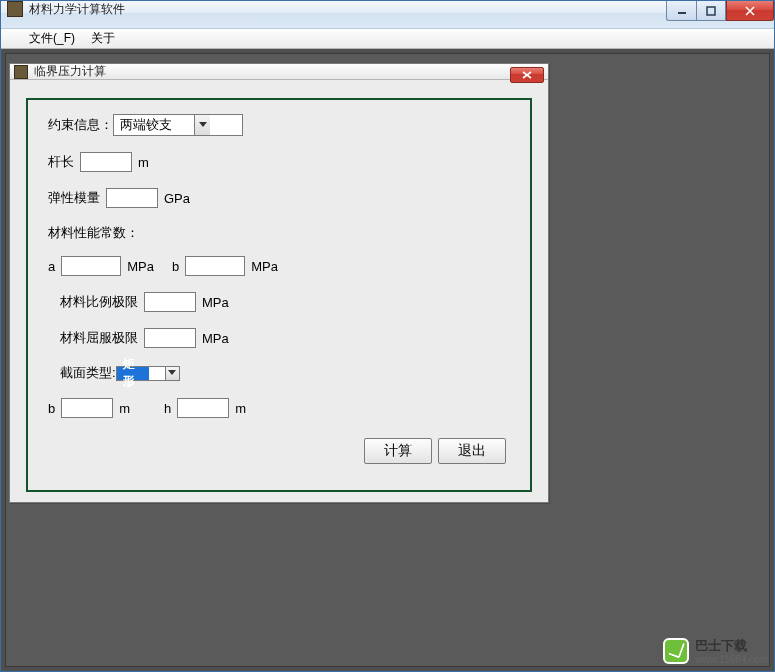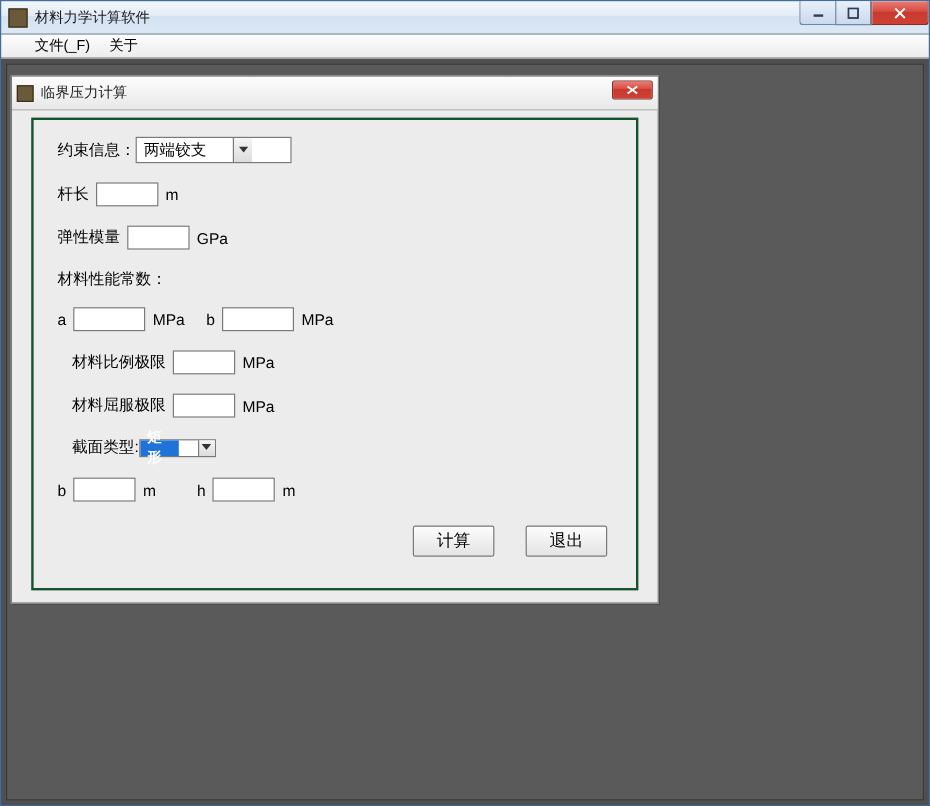--- a/index.html
+++ b/index.html
@@ -23,21 +23,21 @@
     height: 672px;
     border: 1px solid #3a6ea5;
     background: #4f4f4f;
   }
 
   .outer-titlebar {
     height: 28px;
     background: linear-gradient(to bottom, #f3f7fb 0%, #e3ecf6 45%, #d3e2f1 46%, #dce8f5 100%);
     border-bottom: 1px solid #b9c9da;
     display: flex;
-    align-items: center;
+    align-items: flex-start;
     padding: 0 0 0 6px;
     position: relative;
   }
   .outer-titlebar .app-icon {
     width: 16px; height: 16px;
     background: #6b5a3a;
     border: 1px solid #3a2f1c;
     margin-right: 6px;
   }
   .outer-titlebar .title-text {
@@ -105,21 +105,21 @@
     position:absolute;
     left: 8px;
     top: 62px;
     width: 540px;
     height: 440px;
     background:#ececec;
     border:1px solid #7a7a7a;
     box-shadow: 1px 1px 0 #4a4a4a;
   }
   .dialog-titlebar {
-    height: 28px;
+    height: 16px;
     background: linear-gradient(to bottom,#fdfdfd,#e8e8e8);
     border-bottom:1px solid #b5b5b5;
     display:flex;
     align-items:center;
     padding-left:4px;
     position:relative;
   }
   .dialog-titlebar .app-icon {
     width: 14px; height: 14px;
     background: #6b5a3a;
@@ -204,21 +204,21 @@
 
   .section-title { margin-bottom:14px; }
 
   .indent { padding-left:12px; }
 
   .btn-row {
     position:absolute;
     right:24px;
     bottom:26px;
     display:flex;
-    gap:26px;
+    gap:6px;
   }
   .push-btn {
     width:68px;
     height:26px;
     border:1px solid #7a7a7a;
     background:linear-gradient(to bottom,#fdfdfd,#e3e3e3);
     border-radius:2px;
     display:flex;align-items:center;justify-content:center;
     font-size:14px;
     cursor:default;
@@ -386,14 +386,21 @@
       </div>
 
       <div class="btn-row">
         <div class="push-btn">计算</div>
         <div class="push-btn">退出</div>
       </div>
 
     </div>
   </div>
 
+  <div class="watermark">
+    <div class="wm-logo"></div>
+    <div>
+      <span>巴士下载</span>
+      <span class="wm-url">www.11684.com</span>
+    </div>
+  </div>
 
 </div>
 
 </body></html>

